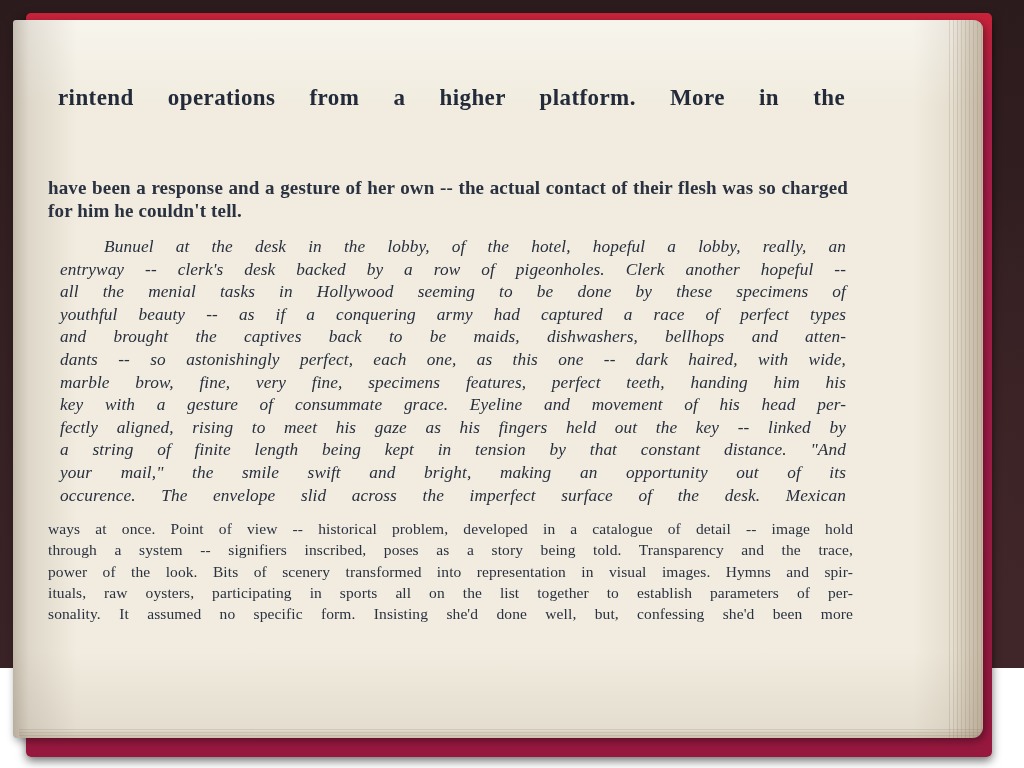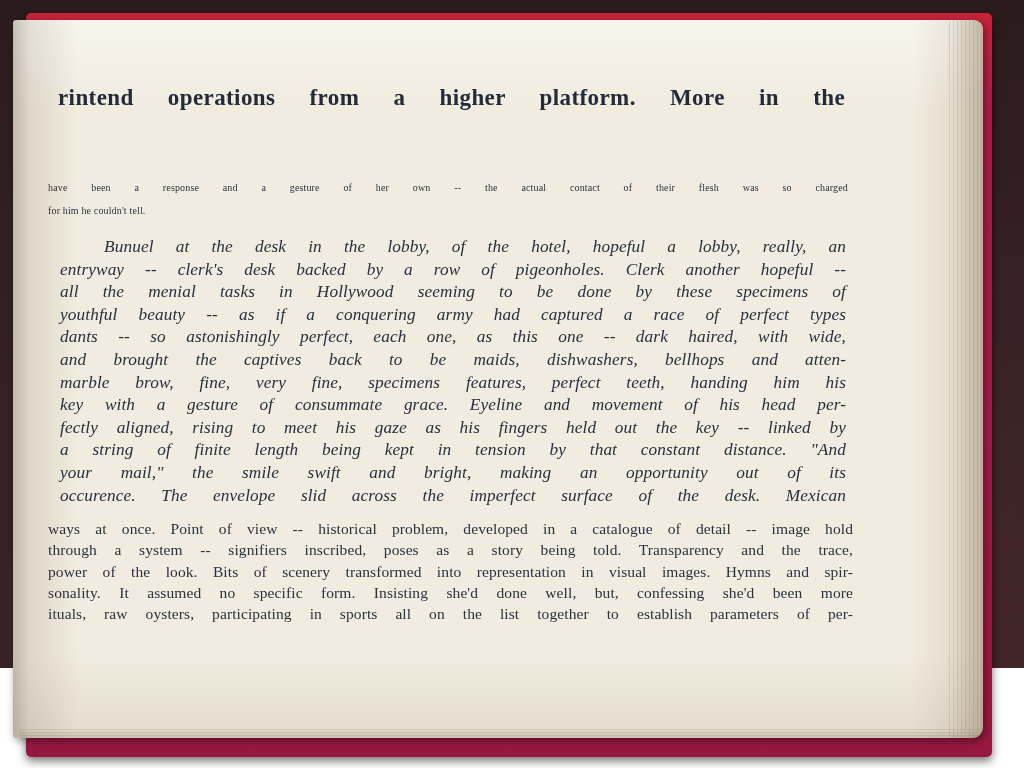--- a/index.html
+++ b/index.html
@@ -68,23 +68,24 @@
   .header-line {
     left: 45px; top: 64px; width: 787px;
     font-weight: bold;
     font-size: 23px;
     line-height: 28px;
     letter-spacing: 0.4px;
     color: #232b3a;
   }
   .para-top {
     left: 35px; top: 157px; width: 800px;
-    font-size: 10px;
+    font-size: 19px;
     line-height: 22.5px;
     letter-spacing: 0.15px;
+    font-weight: bold;
   }
   .para-italic {
     left: 47px; top: 216px; width: 786px;
     font-style: italic;
     font-size: 17.3px;
     line-height: 22.6px;
     letter-spacing: 0.1px;
     color: #28303f;
   }
   .para-italic .line:first-child { padding-left: 44px; }
@@ -112,32 +113,32 @@
     <div class="textblock para-top">
       <div class="line fill">have been a response and a gesture of her own -- the actual contact of their flesh was so charged</div>
       <div class="line">for him he couldn't tell.</div>
     </div>
 
     <div class="textblock para-italic">
       <div class="line fill">Bunuel at the desk in the lobby, of the hotel, hopeful a lobby, really, an</div>
       <div class="line fill">entryway -- clerk's desk backed by a row of pigeonholes. Clerk another hopeful --</div>
       <div class="line fill">all the menial tasks in Hollywood seeming to be done by these specimens of</div>
       <div class="line fill">youthful beauty -- as if a conquering army had captured a race of perfect types</div>
+      <div class="line fill">and brought the captives back to be maids, dishwashers, bellhops and atten-</div>
       <div class="line fill">dants -- so astonishingly perfect, each one, as this one -- dark haired, with wide,</div>
-      <div class="line fill">and brought the captives back to be maids, dishwashers, bellhops and atten-</div>
       <div class="line fill">marble brow, fine, very fine, specimens features, perfect teeth, handing him his</div>
       <div class="line fill">key with a gesture of consummate grace. Eyeline and movement of his head per-</div>
       <div class="line fill">fectly aligned, rising to meet his gaze as his fingers held out the key -- linked by</div>
       <div class="line fill">a string of finite length being kept in tension by that constant distance. "And</div>
       <div class="line fill">your mail," the smile swift and bright, making an opportunity out of its</div>
       <div class="line fill">occurence. The envelope slid across the imperfect surface of the desk. Mexican</div>
     </div>
 
     <div class="textblock para-bottom">
       <div class="line fill">ways at once. Point of view -- historical problem, developed in a catalogue of detail -- image hold</div>
       <div class="line fill">through a system -- signifiers inscribed, poses as a story being told. Transparency and the trace,</div>
       <div class="line fill">power of the look. Bits of scenery transformed into representation in visual images. Hymns and spir-</div>
+      <div class="line fill">ituals, raw oysters, participating in sports all on the list together to establish parameters of per-</div>
       <div class="line fill">sonality. It assumed no specific form. Insisting she'd done well, but, confessing she'd been more</div>
-      <div class="line fill">ituals, raw oysters, participating in sports all on the list together to establish parameters of per-</div>
     </div>
 
   </div>
 </div>
 
 </body></html>

